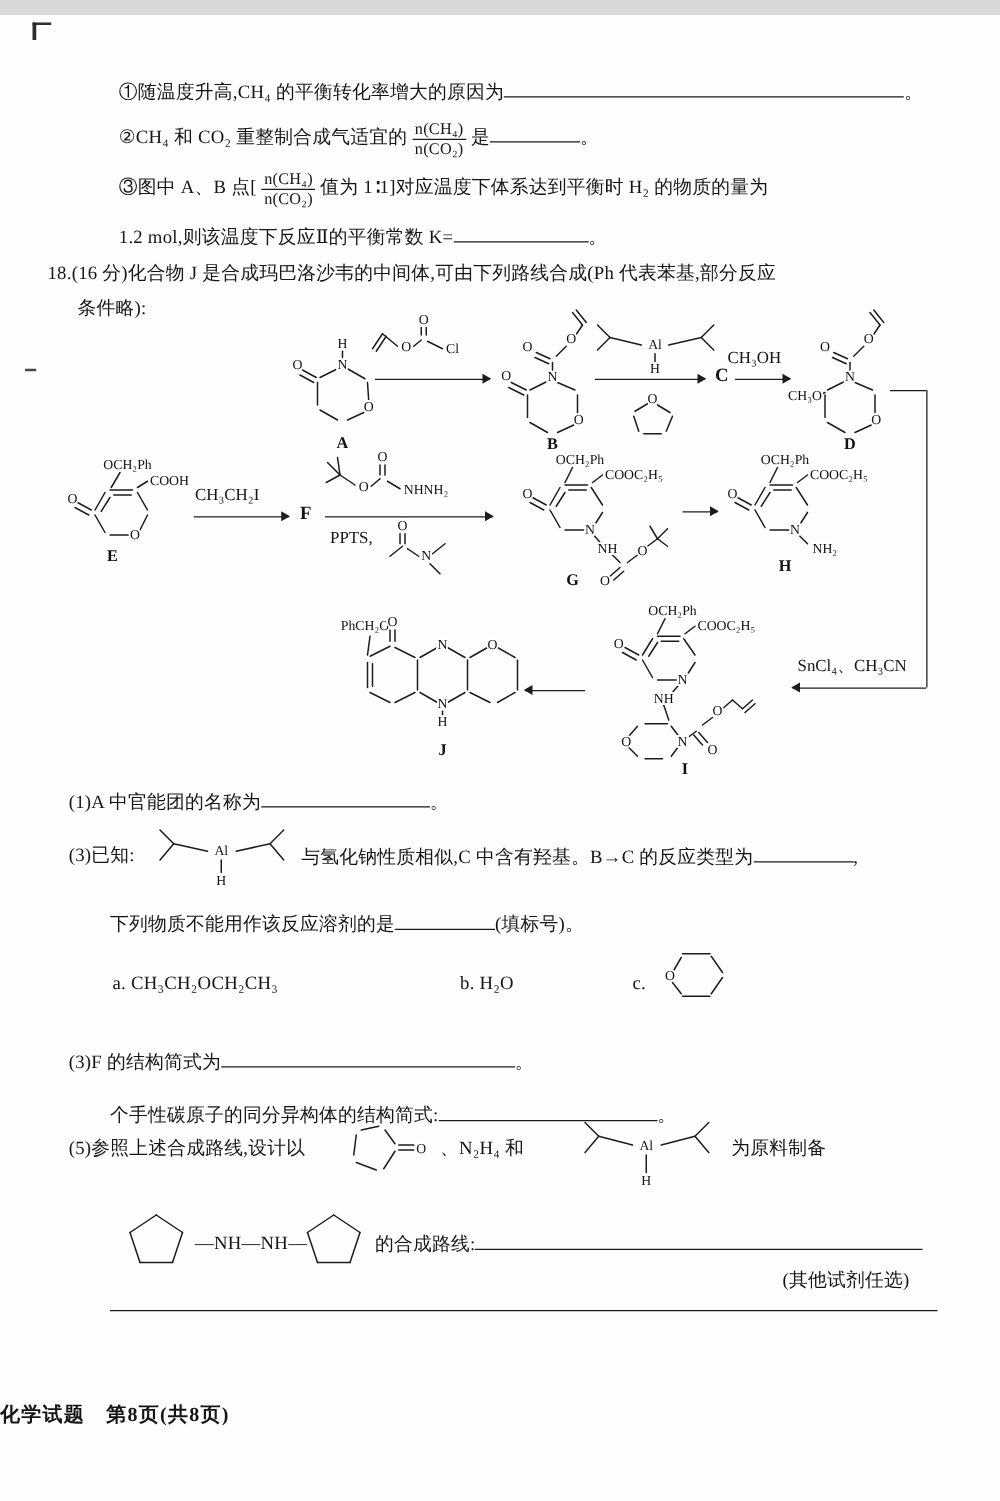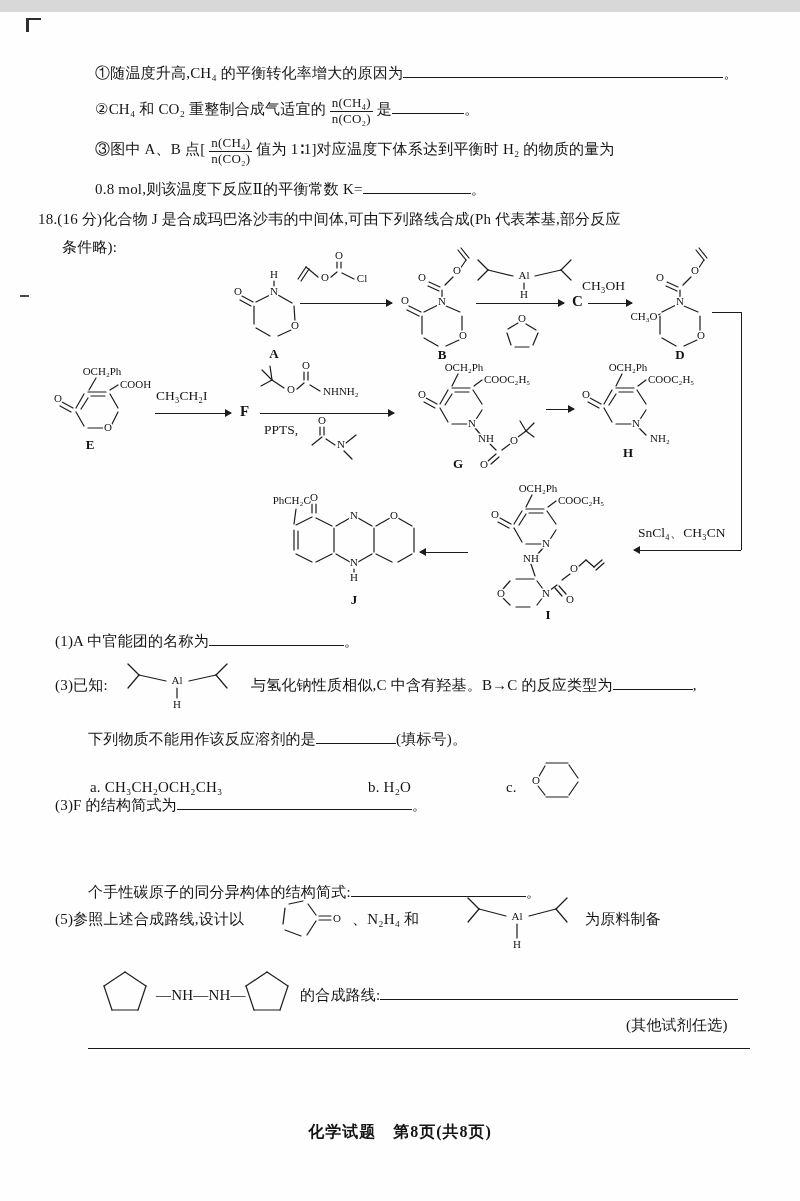--- a/index.html
+++ b/index.html
@@ -12,21 +12,21 @@
   .frac .num{border-bottom:1.1px solid #1a1a1a;padding:0 2px}
   .arrow{position:absolute;height:0;border-top:1.3px solid #1c1c1c}
   .arrow::after{content:"";position:absolute;right:-1px;top:-4.6px;width:0;height:0;
         border:4px solid transparent;border-right:0;border-left:7px solid #1c1c1c}
   .arrow.left::after{left:-1px;right:auto;border-left:0;border-right:7px solid #1c1c1c;border:4px solid transparent;border-left:0;border-right:7px solid #1c1c1c}
   .hline{position:absolute;height:0;border-top:1.3px solid #1c1c1c}
   .vline{position:absolute;width:0;border-left:1.3px solid #1c1c1c}
   .hr{position:absolute;height:0;border-top:1.4px solid #1a1a1a}
   .schlbl{position:absolute;white-space:nowrap;font-size:13.5px}
   .flowlbl{position:absolute;white-space:nowrap;font-size:15px;font-weight:bold}
-  .footer{position:absolute;left:0;width:100%;text-align:center;font-size:16px;font-weight:bold;letter-spacing:1px}
+  .footer{position:absolute;left:0;width:100%;text-align:left;font-size:16px;font-weight:bold;letter-spacing:1px}
   .artifact{position:absolute}
   .a1{left:26px;top:6px;width:12px;height:12px;border-left:3px solid #2e2e2e;border-top:2px solid #2e2e2e}
   .a2{left:20px;top:283px;width:9px;height:2px;background:#4a4a4a}
   .page svg{position:absolute;overflow:visible}
   .page svg line{stroke:#1c1c1c;stroke-width:1.2;fill:none;stroke-linecap:round}
   .page svg text{fill:#111;font-size:11px;text-anchor:middle;paint-order:stroke;stroke:#fff;
         stroke-width:3px;stroke-linejoin:round;font-family:"Liberation Serif","DejaVu Serif",serif}
   .page svg text.lbl{font-size:13px;font-weight:bold;stroke:none}
   .page svg text.ts{text-anchor:start}
 </style>
@@ -47,21 +47,21 @@
         <span class="den">n(CO₂)</span>
       </span><span>是</span><span class="blank" style="width:72px"></span><span>。</span>
   </div>
   <div class="ln" style="left:95px;top:124px">
     <span>③图中 A、B 点[</span><span class="frac">
         <span class="num">n(CH₄)</span>
         <span class="den">n(CO₂)</span>
       </span><span>值为 1∶1]对应温度下体系达到平衡时 H₂ 的物质的量为</span>
   </div>
   <div class="ln" style="left:95px;top:168px">
-    <span>0.8 mol,则该温度下反应Ⅱ的平衡常数 K=</span><span class="blank" style="width:108px"></span><span>。</span>
+    <span>1.2 mol,则该温度下反应Ⅱ的平衡常数 K=</span><span class="blank" style="width:108px"></span><span>。</span>
   </div>
 
   <div class="ln" style="left:38px;top:198px">
     <span>18.(16 分)化合物 J 是合成玛巴洛沙韦的中间体,可由下列路线合成(Ph 代表苯基,部分反应</span>
   </div>
   <div class="ln" style="left:62px;top:226px">
     <span>条件略):</span>
   </div>
 
   <svg style="left:232px;top:250px" width="80" height="100" viewBox="0 0 80 100">
@@ -393,21 +393,21 @@
         <line x1="8" y1="36" x2="19" y2="23"></line>
         <line x1="19" y1="23" x2="46" y2="29"></line>
       <line x1="107" y1="12" x2="96" y2="23"></line>
         <line x1="107" y1="36" x2="96" y2="23"></line>
         <line x1="96" y1="23" x2="69" y2="29"></line>
       <line x1="57" y1="36" x2="57" y2="46"></line>
     </g>
     <text x="57" y="32">Al</text>
     <text x="57" y="56">H</text>
   </svg>
-  <div class="ln" style="left:251px;top:664px">
+  <div class="ln" style="left:241px;top:664px">
     <span>与氢化钠性质相似,C 中含有羟基。B→C 的反应类型为</span><span class="blank" style="width:80px"></span><span>,</span>
   </div>
   <div class="ln" style="left:88px;top:718px">
     <span>下列物质不能用作该反应溶剂的是</span><span class="blank" style="width:80px"></span><span>(填标号)。</span>
   </div>
 
   <div class="ln" style="left:90px;top:766px">
     <span>a. CH₃CH₂OCH₂CH₃</span>
   </div>
   <div class="ln" style="left:368px;top:766px">
@@ -421,21 +421,21 @@
       <line x1="10" y1="24" x2="17" y2="12"></line>
         <line x1="18" y1="9" x2="40" y2="9"></line>
       <line x1="41" y1="11" x2="50" y2="24"></line>
         <line x1="50" y1="28" x2="41" y2="41"></line>
       <line x1="40" y1="43" x2="18" y2="43"></line>
         <line x1="17" y1="41" x2="10" y2="32"></line>
     </g>
     <text x="8" y="30">O</text>
   </svg>
 
-  <div class="ln" style="left:55px;top:784px">
+  <div class="ln" style="left:55px;top:828px">
     <span>(3)F 的结构简式为</span><span class="blank" style="width:235px"></span><span>。</span>
   </div>
 
   <div class="ln" style="left:88px;top:871px">
     <span>个手性碳原子的同分异构体的结构简式:</span><span class="blank" style="width:175px"></span><span>。</span>
   </div>
 
   <div class="ln" style="left:55px;top:898px">
     <span>(5)参照上述合成路线,设计以</span>
   </div>

